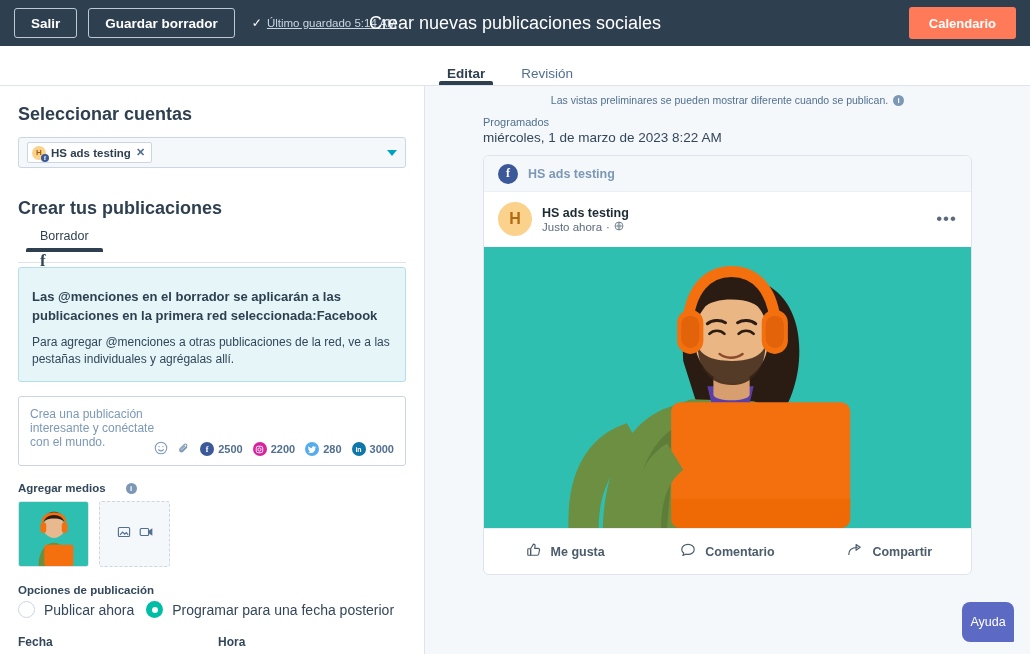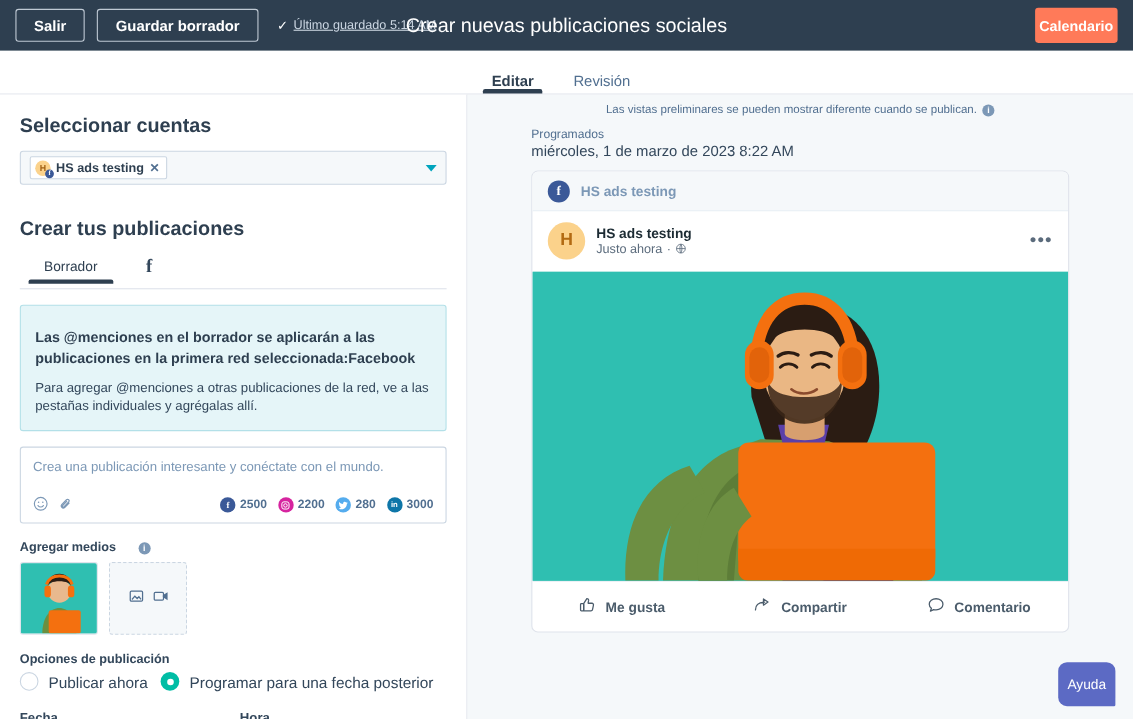--- a/index.html
+++ b/index.html
@@ -57,21 +57,21 @@
   }
   .btn-calendar {
     margin-left: auto;
     height: 32px;
     background: #ff7a59;
     border: none; border-radius: 3px;
     color: #fff;
     font-family: "Liberation Sans", sans-serif;
     font-size: 13px;
     font-weight: 600;
-    padding: 0 4px;
+    padding: 0 20px;
     cursor: pointer;
     position: relative; z-index: 2;
   }
 
   
   .tabsbar {
     height: 40px;
     background: #ffffff;
     border-bottom: 1px solid #dfe3eb;
     display: flex;
@@ -155,24 +155,25 @@
     margin-left: auto;
     width: 0; height: 0;
     border-left: 5px solid transparent;
     border-right: 5px solid transparent;
     border-top: 6px solid #00a4bd;
     cursor: pointer;
   }
 
   
   .nettabs {
-    display: flex; align-items: center;
+    display: flex; align-items: flex-start;
     border-bottom: 1px solid #dfe3eb;
     height: 34px;
-    margin-bottom: 14px;
+    margin-bottom: 4px;
+    flex-direction: column;
   }
   .nettab {
     font-size: 12.5px;
     color: #2e3f50;
     font-weight: 400;
     padding: 0 22px 8px 22px;
     position: relative;
     cursor: pointer;
   }
   .nettab.active::after {
@@ -200,21 +201,21 @@
   .banner-body { font-size: 12px; color: #33475b; line-height: 1.45; }
 
   
   .composer {
     margin-top: 14px;
     border: 1px solid #cbd6e2;
     border-radius: 3px;
     background: #fff;
     height: 70px;
     padding: 10px 11px 0 11px;
-    display: flex; flex-direction: column;
+    display: flex; flex-direction: row;
   }
   .composer-ph { font-size: 12px; color: #7c98b6; }
   .composer-bottom {
     margin-top: auto;
     height: 32px;
     display: flex; align-items: center;
   }
   .ctool { font-size: 13px; color: #7c98b6; margin-right: 9px; cursor: pointer; }
   .counts { margin-left: auto; display: flex; align-items: center; gap: 10px; }
   .count { display: flex; align-items: center; gap: 4px; font-size: 11px; color: #516f90; font-weight: 600;}
@@ -598,31 +599,31 @@
             <svg width="16" height="16" viewBox="0 0 18 18" fill="none" stroke="#4b5c6b" stroke-width="1.3">
               <path d="M5.2 7.6 8.4 2.4c1.4 0 2 1 1.8 2.2l-.5 2.6h4c1 0 1.7.9 1.5 1.9l-.9 4.4c-.15.8-.85 1.4-1.7 1.4H5.2z" stroke-linejoin="round"></path>
               <rect x="2" y="7.6" width="3.2" height="7.3" rx="0.8"></rect>
             </svg>
           </span>
           <span>Me gusta</span>
         </div>
         <div class="action">
           <span>
             <svg width="16" height="16" viewBox="0 0 18 18" fill="none" stroke="#4b5c6b" stroke-width="1.3">
+              <path d="M9 2.6c3.9 0 7 2.5 7 5.7s-3.1 5.7-7 5.7c-.9 0-1.7-.1-2.5-.3l-3.3 1.6 1-2.9C2.8 11.4 2 9.9 2 8.3 2 5.1 5.1 2.6 9 2.6z" stroke-linejoin="round"></path>
+            </svg>
+          </span>
+          <span>Comentario</span>
+        </div>
+        <div class="action">
+          <span>
+            <svg width="16" height="16" viewBox="0 0 18 18" fill="none" stroke="#4b5c6b" stroke-width="1.3">
               <path d="M2 14c0-5 4.2-7.6 9.4-7.9M10.2 2.8 14.8 6l-4.6 3.2V2.8z" stroke-linejoin="round" stroke-linecap="round"></path>
             </svg>
           </span>
           <span>Compartir</span>
         </div>
-        <div class="action">
-          <span>
-            <svg width="16" height="16" viewBox="0 0 18 18" fill="none" stroke="#4b5c6b" stroke-width="1.3">
-              <path d="M9 2.6c3.9 0 7 2.5 7 5.7s-3.1 5.7-7 5.7c-.9 0-1.7-.1-2.5-.3l-3.3 1.6 1-2.9C2.8 11.4 2 9.9 2 8.3 2 5.1 5.1 2.6 9 2.6z" stroke-linejoin="round"></path>
-            </svg>
-          </span>
-          <span>Comentario</span>
-        </div>
       </div>
     </div>
 
     <div class="help-btn">Ayuda</div>
   </div>
 </div>
 
 </body></html>

